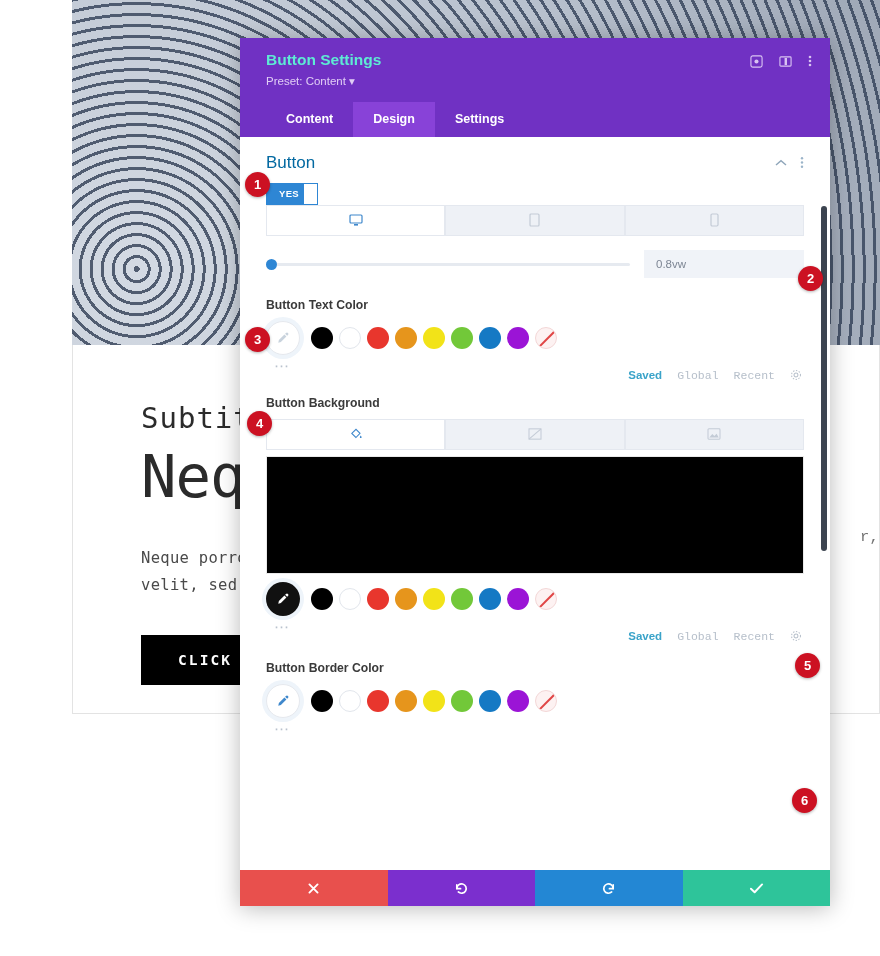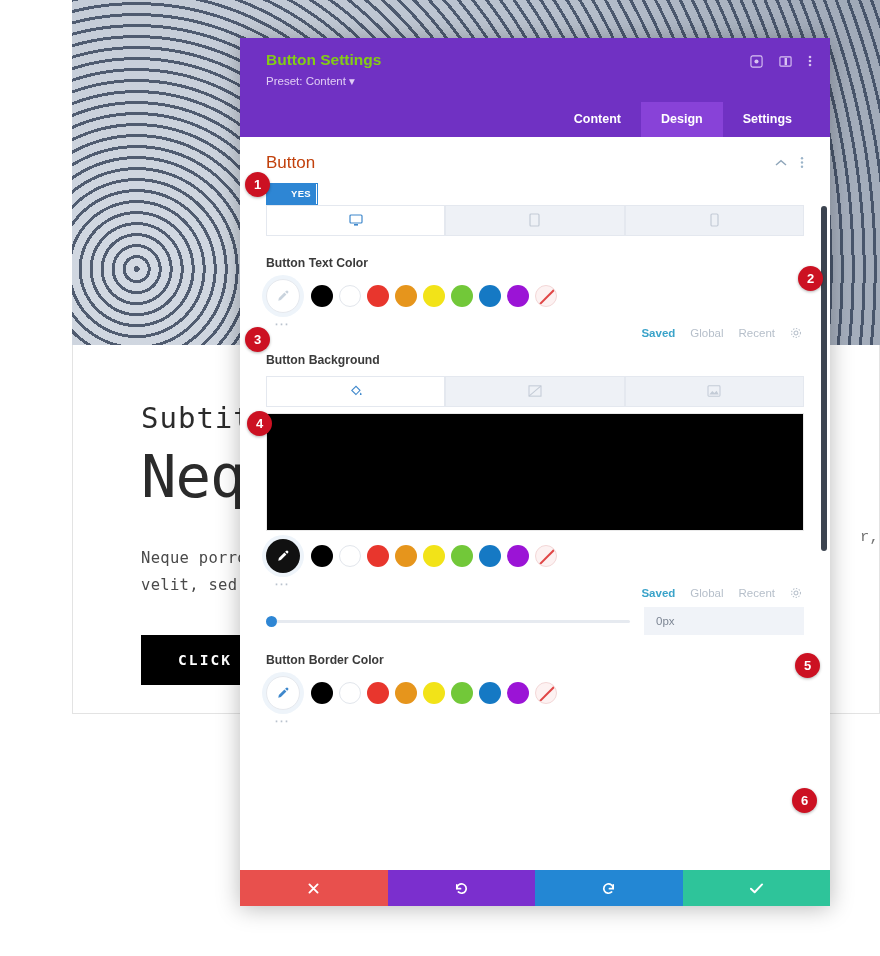--- a/index.html
+++ b/index.html
@@ -59,54 +59,54 @@
   }
 
   
   .modal {
     position: absolute; left: 240px; top: 38px; width: 590px; height: 868px;
     background: #ffffff; box-shadow: 0 2px 22px rgba(0,0,0,0.28);
     display: flex; flex-direction: column; overflow: hidden;
   }
   .modal-header { background: #7031c3; padding: 13px 18px 0 26px; }
   .mh-row { display: flex; align-items: flex-start; justify-content: space-between; }
-  .mh-title { color: #84cc16; font-size: 15.5px; font-weight: 700; line-height: 1.2; }
+  .mh-title { color: #5eead4; font-size: 15.5px; font-weight: 700; line-height: 1.2; }
   .mh-preset { color: #e0cdf5; font-size: 11.5px; margin-top: 4px; font-weight: 400; }
   .mh-icons { display: flex; gap: 16px; align-items: center; padding-top: 3px; }
   .mh-icon { color: #d9c4f2; display: flex; align-items: center; justify-content: center; cursor: pointer; }
-  .tabs { display: flex; margin-top: 14px; justify-content: flex-end; }
+  .tabs { display: flex; margin-top: 14px; }
   .tab {
     color: #ffffff; font-size: 12.5px; font-weight: 700; padding: 10px 20px 11px 20px;
     cursor: pointer; background: transparent;
   }
   .tab.active { background: #8842d8; }
 
   .modal-scroll {
     flex: 1; background: #fff; position: relative; overflow: hidden;
     padding: 0 0 0 0;
   }
   .section { padding: 0 26px; }
 
   .sec-head {
     display: flex; align-items: center; justify-content: space-between;
     padding: 16px 0 10px 0;
   }
-  .sec-title { color: #c2410c; font-size: 17px; font-weight: 400; }
+  .sec-title { color: #0369a1; font-size: 17px; font-weight: 400; }
   .sec-head-icons { display: flex; gap: 13px; align-items: center; color: #9bb4c9; }
 
   .field-label {
     font-size: 12.2px; font-weight: 700; color: #3a3a3a; margin: 12px 0 9px 0;
   }
 
   
   .toggle {
     display: inline-flex; align-items: center; width: 52px; height: 22px;
     background: #2e86d4; border: 1px solid #2e86d4; cursor: pointer;
   }
-  .toggle-label { color: #fff; font-size: 9.5px; font-weight: 700; padding: 0 5px 0 24px; letter-spacing: .3px; }
+  .toggle-label { color: #fff; font-size: 9.5px; font-weight: 700; padding: 0 5px 0 12px; letter-spacing: .3px; }
   .toggle-knob { width: 24px; height: 20px; background: #fff; }
 
   
   .resp-tabs { display: flex; width: 100%; }
   .resp-tab {
     flex: 1; height: 31px; display: flex; align-items: center; justify-content: center;
     background: #eef1f6; border: 1px solid #e4e8ef; cursor: pointer;
   }
   .resp-tab.active { background: #ffffff; border-color: #e4e8ef; }
 
@@ -145,21 +145,21 @@
     background: #e04646; transform: rotate(-45deg);
   }
   .dots { color: #b9c2cd; font-size: 15px; letter-spacing: 1.5px; margin: 2px 0 0 8px; cursor: pointer; }
 
   .tabs-saved {
     display: flex; align-items: center; gap: 15px; justify-content: flex-end;
     margin-top: -6px; padding-right: 2px;
   }
   .ts { font-size: 11.5px; cursor: pointer; }
   .ts.active { color: #3aa3c9; font-weight: 700; text-align: right; }
-  .ts.idle { color: #b6bfca; }
+  .ts.idle { color: #b6bfca; font-family: Liberation Mono, monospace; }
 
   .color-preview {
     width: 100%; height: 118px; background: #000000; margin-top: 6px;
     border: 1px solid #e9e9e9; cursor: pointer;
   }
 
   
   .modal-footer { display: flex; height: 36px; flex: none; }
   .fbtn {
     flex: 1; display: flex; align-items: center; justify-content: center;
@@ -284,20 +284,27 @@
             <svg class="icon-svg" width="11" height="14" viewBox="0 0 11 14">
                 <rect x="1" y="1" width="9" height="12" rx="1" fill="none" stroke="#c3cbd6" stroke-width="1.2"></rect>
               </svg>
           </div>
           <div class="resp-tab">
             <svg class="icon-svg" width="9" height="14" viewBox="0 0 9 14">
                 <rect x="1" y="1" width="7" height="12" rx="1.2" fill="none" stroke="#c3cbd6" stroke-width="1.2"></rect>
               </svg>
           </div>
         </div>
+        <div class="slider-row">
+          <div class="slider">
+            <div class="slider-track"></div>
+            <div class="slider-knob"></div>
+          </div>
+          <div class="num-input">0.8vw</div>
+        </div>
 
         
         <div class="field-label" style="margin-top:20px">Button Text Color</div>
         <div class="sw-row">
           <div class="sw-picker light">
             <svg class="icon-svg" width="14" height="14" viewBox="0 0 16 16">
                 <path d="M11.4 2.2a1.6 1.6 0 0 1 2.3 2.3l-1 1-2.3-2.3zM9.6 4l2.3 2.3-6.3 6.3-3 .7.7-3z" fill="#c9d3dd"></path>
               </svg>
           </div>
           <div class="sw" style="background:#000000"></div>
@@ -369,27 +376,20 @@
           <span class="ts idle">Recent</span>
           <span>
             <svg class="icon-svg" width="12" height="12" viewBox="0 0 14 14">
                 <circle cx="7" cy="7" r="2.3" fill="none" stroke="#b6bfca" stroke-width="1.2"></circle>
                 <circle cx="7" cy="7" r="5.2" fill="none" stroke="#b6bfca" stroke-width="1.2" stroke-dasharray="1.6 1.8"></circle>
               </svg>
           </span>
         </div>
 
         
-        <div class="slider-row" style="margin-top:8px">
-          <div class="slider">
-            <div class="slider-track"></div>
-            <div class="slider-knob"></div>
-          </div>
-          <div class="num-input">0px</div>
-        </div>
 
         
         <div class="field-label" style="margin-top:18px">Button Border Color</div>
         <div class="sw-row">
           <div class="sw-picker light">
             <svg class="icon-svg" width="14" height="14" viewBox="0 0 16 16">
                 <path d="M11.4 2.2a1.6 1.6 0 0 1 2.3 2.3l-1 1-2.3-2.3zM9.6 4l2.3 2.3-6.3 6.3-3 .7.7-3z" fill="#3f88cc"></path>
               </svg>
           </div>
           <div class="sw" style="background:#000000"></div>

